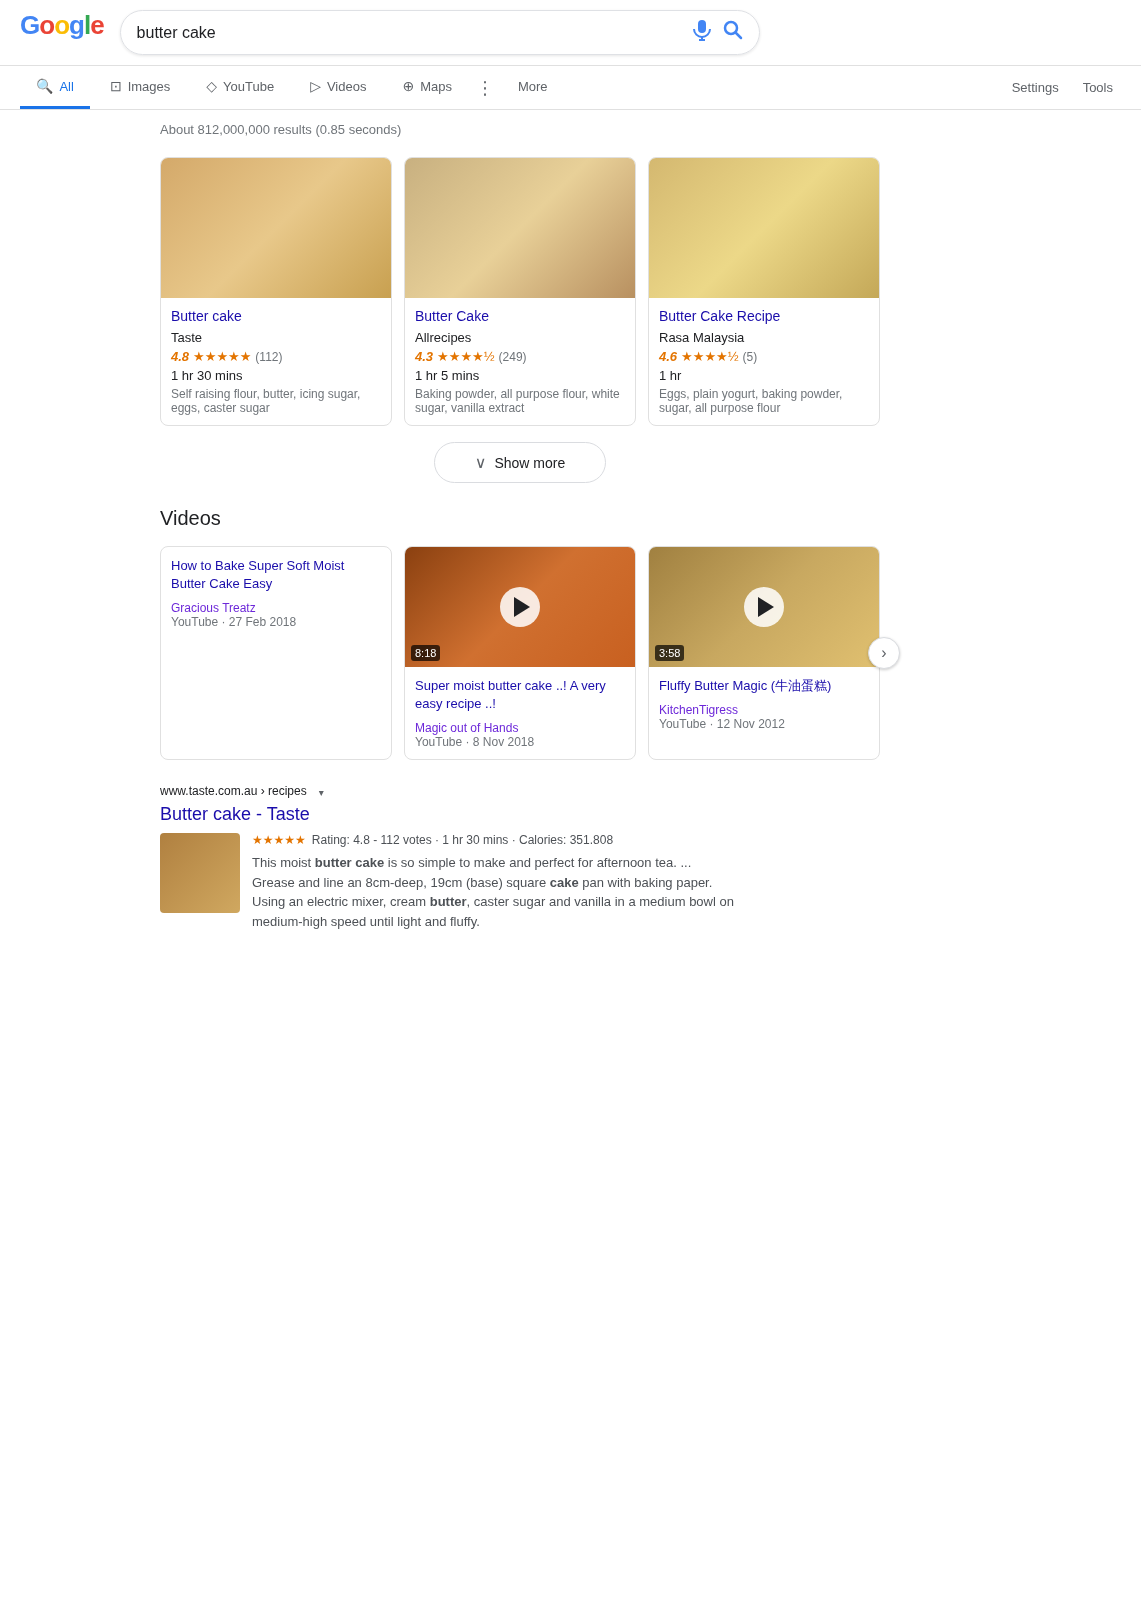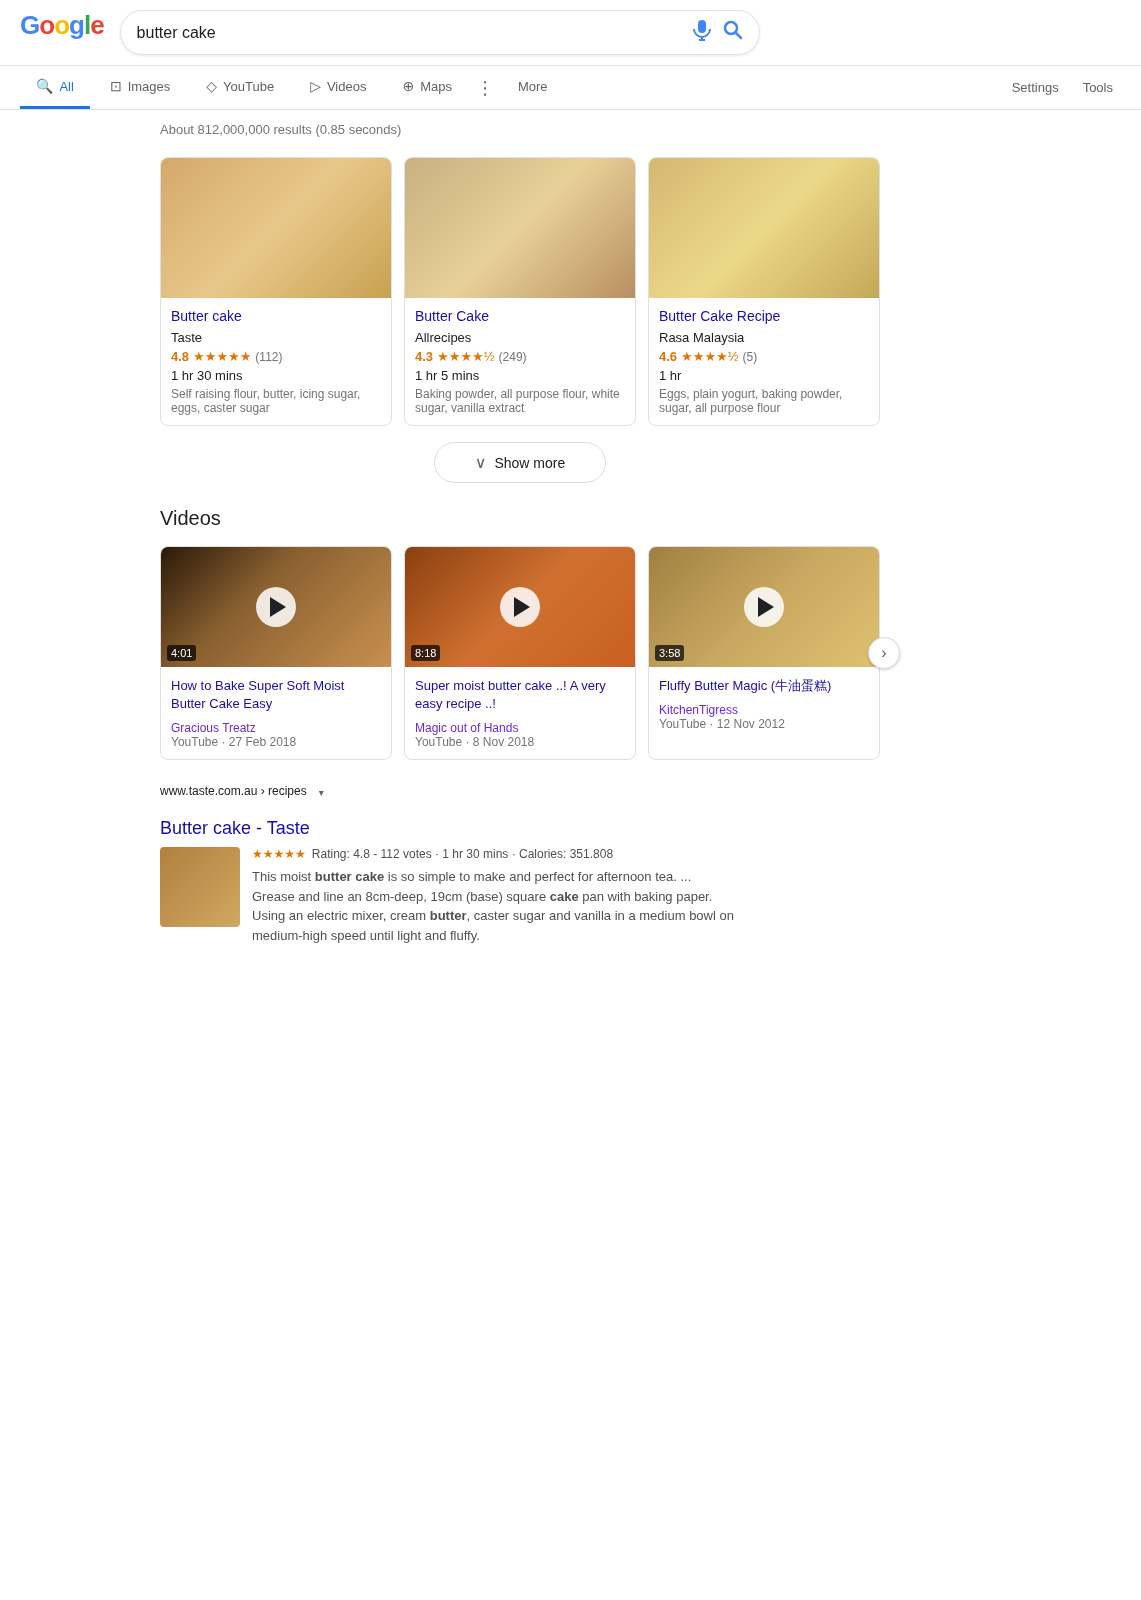--- a/index.html
+++ b/index.html
@@ -36,21 +36,21 @@
     .section-title { font-size: 20px; font-weight: normal; color: #202124; margin-bottom: 16px; }
     .recipes-grid { display: grid; grid-template-columns: repeat(3, 1fr); gap: 12px; margin-bottom: 16px; }
     .recipe-card { border: 1px solid #e0e0e0; border-radius: 8px; overflow: hidden; cursor: pointer; }
     .recipe-img-placeholder { width: 100%; height: 140px; background: linear-gradient(135deg, #d4a96a 0%, #e8c88a 50%, #c8a050 100%); }
     .recipe-img-placeholder.img2 { background: linear-gradient(135deg, #c8b080 0%, #e8d098 50%, #b89060 100%); }
     .recipe-img-placeholder.img3 { background: linear-gradient(135deg, #d4b870 0%, #ecd888 50%, #c4a858 100%); }
     .recipe-info { padding: 10px; }
     .recipe-title { color: #1a0dab; font-size: 14px; margin-bottom: 6px; cursor: pointer; }
     .recipe-source { color: #202124; font-size: 13px; margin-bottom: 4px; }
     .recipe-rating { display: flex; align-items: center; gap: 4px; margin-bottom: 4px; }
-    .rating-score { color: #e37400; font-size: 13px; font-weight: bold; }
+    .rating-score { color: #e37400; font-size: 13px; font-weight: bold; font-style: italic; }
     .stars { color: #e37400; font-size: 13px; }
     .rating-count { color: #70757a; font-size: 12px; }
     .recipe-time { color: #202124; font-size: 13px; margin-bottom: 4px; }
     .recipe-ingredients { color: #70757a; font-size: 12px; }
 
     
     .show-more-container { display: flex; justify-content: center; margin: 12px 0 24px 0; }
     .show-more-btn { display: flex; align-items: center; gap: 8px; border: 1px solid #dadce0; border-radius: 24px; padding: 10px 40px; cursor: pointer; color: #202124; font-size: 14px; background: #fff; }
     .chevron-down { font-size: 16px; color: #5f6368; }
 
@@ -68,21 +68,21 @@
     .video-duration { position: absolute; bottom: 6px; left: 6px; background: rgba(0,0,0,0.7); color: #fff; font-size: 11px; padding: 2px 4px; border-radius: 3px; }
     .video-info { padding: 10px; }
     .video-title { color: #1a0dab; font-size: 13px; margin-bottom: 8px; line-height: 1.4; cursor: pointer; }
     .video-channel { color: #6d28d9; font-size: 12px; }
     .video-source { color: #70757a; font-size: 12px; }
     .videos-next-arrow { position: absolute; right: -20px; top: 50%; transform: translateY(-50%); width: 32px; height: 32px; background: #fff; border: 1px solid #dadce0; border-radius: 50%; display: flex; align-items: center; justify-content: center; cursor: pointer; box-shadow: 0 1px 3px rgba(0,0,0,0.2); }
     .arrow-right { font-size: 16px; color: #5f6368; }
 
     
     .web-result { margin-top: 24px; }
-    .result-url { color: #202124; font-size: 12px; margin-bottom: 20px; display: flex; align-items: flex-end; gap: 12px; }
+    .result-url { color: #202124; font-size: 12px; margin-bottom: 6px; display: flex; align-items: flex-end; gap: 12px; }
     .result-url-arrow { color: #5f6368; font-size: 10px; cursor: pointer; }
     .result-link { color: #1a0dab; font-size: 18px; text-decoration: none; cursor: pointer; margin-bottom: 8px; display: block; }
     .result-snippet-row { display: flex; gap: 12px; }
     .result-thumb { width: 80px; height: 80px; flex-shrink: 0; background: linear-gradient(135deg, #b08040 0%, #d0a860 100%); border-radius: 4px; }
     .snippet-rating { display: flex; align-items: center; gap: 6px; margin-bottom: 6px; }
     .snippet-stars { color: #e37400; font-size: 12px; }
     .snippet-meta { color: #4d5156; font-size: 12px; }
     .snippet-text { color: #4d5156; font-size: 13px; line-height: 1.5; }
 
     
@@ -208,27 +208,20 @@
       </button>
     </div>
   </div>
 
   <div class="videos-section">
     <h2 class="section-title">Videos</h2>
     <div style="position: relative;">
       <div class="videos-grid">
 
         <div class="video-card">
-          <div class="video-thumb">
-            <div class="video-thumb-bg v1"></div>
-            <div class="play-btn">
-              <div class="play-triangle"></div>
-            </div>
-            <span class="video-duration">4:01</span>
-          </div>
           <div class="video-info">
             <div class="video-title">How to Bake Super Soft Moist Butter Cake Easy</div>
             <div class="video-channel">Gracious Treatz</div>
             <div class="video-source">
               <span>YouTube</span> · <span>27 Feb 2018</span>
             </div>
           </div>
         </div>
 
         <div class="video-card">

